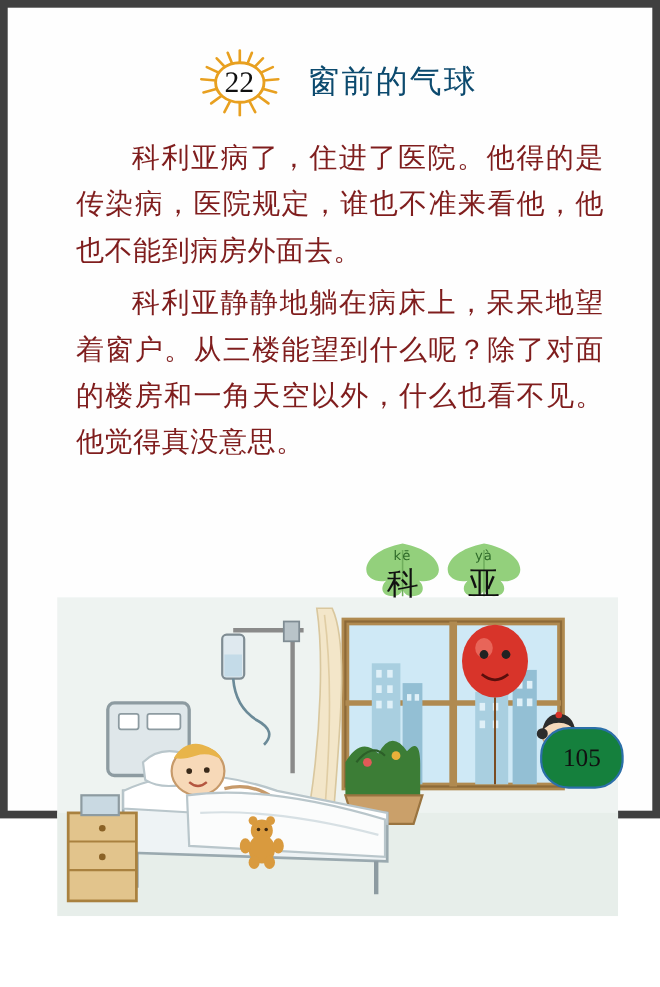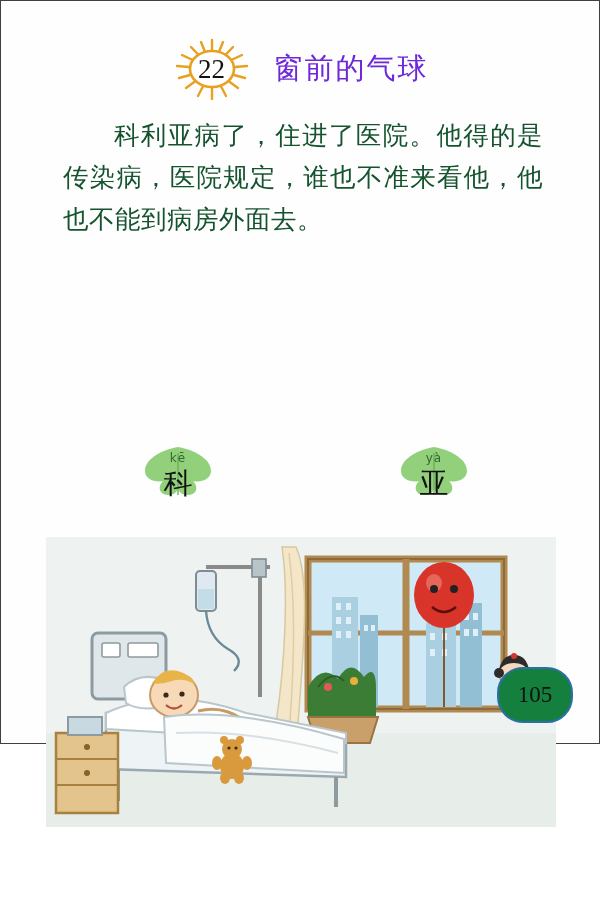--- a/index.html
+++ b/index.html
@@ -13,21 +13,21 @@
     font-family: "Liberation Serif", serif;
     position: relative;
     overflow: hidden;
   }
   .page {
     position: absolute;
     left: 0; top: 0;
     width: 600px;
     height: 744px;
     background: #fefefe;
-    border: 1px solid #404040;
+    border: 7px solid #404040;
     box-sizing: border-box;
   }
 
   
   .title-row {
     position: absolute;
     left: 0; top: 36px;
     width: 600px;
     height: 64px;
     display: flex;
@@ -52,55 +52,55 @@
     position: relative;
     font-family: "Liberation Serif", serif;
     font-size: 27px;
     color: #111111;
     z-index: 2;
     letter-spacing: 0px;
   }
   .lesson-title {
     font-family: Liberation Mono, monospace;
     font-size: 29px;
-    color: #6d28d9;
+    color: #0c4a6e;
     letter-spacing: 2px;
     font-weight: 500;
   }
 
   
   .body-text {
     position: absolute;
     left: 62px;
     top: 116px;
     width: 480px;
   }
   .para {
-    font-family: Liberation Mono, monospace;
+    font-family: Liberation Serif, serif;
     font-size: 25.5px;
     line-height: 42px;
-    color: #14532d;
+    color: #7f1d1d;
     letter-spacing: 0.5px;
     text-align: justify;
     margin: 0 0 6px 0;
   }
   .para .indent {
     display: inline-block;
     width: 50px;
   }
 
   
   .char-strip {
     position: absolute;
     left: 140px;
-    top: 444px;
+    top: 485px;
     width: 330px;
     height: 66px;
     display: flex;
-    justify-content: space-between;
+    justify-content: flex-end;
   }
   .char-cell {
     position: relative;
     width: 74px;
     height: 66px;
     display: flex;
     flex-direction: column;
     align-items: center;
     justify-content: flex-start;
   }
@@ -199,20 +199,21 @@
         </g>
         <ellipse cx="38" cy="31" rx="22" ry="18" fill="#ffffff" stroke="#e8a020" stroke-width="2.6"></ellipse>
       </svg>
       <span class="lesson-num">22</span>
     </div>
     <div class="lesson-title">窗前的气球</div>
   </div>
 
   <div class="body-text">
     <p class="para"><span class="indent"></span><span>科利亚病了，住进了医院。他得的是传染病，医院规定，谁也不准来看他，他也不能到病房外面去。</span></p>
+    <p class="para"><span class="indent"></span><span>科利亚静静地躺在病床上，呆呆地望着窗户。从三楼能望到什么呢？除了对面的楼房和一角天空以外，什么也看不见。他觉得真没意思。</span></p>
   </div>
 
   <div class="char-strip">
 
     <div class="char-cell">
       <svg class="leaf" viewBox="0 0 74 66">
         <path d="M37 2 C58 6 70 16 70 26 C70 34 60 38 52 36 C58 42 56 50 46 50 C40 50 37 46 37 42 C37 46 34 50 28 50 C18 50 16 42 22 36 C14 38 4 34 4 26 C4 16 16 6 37 2 Z" fill="#93d07c"></path>
         <path d="M37 8 L37 50" stroke="#6fae5c" stroke-width="1.4" fill="none"></path>
       </svg>
       <span class="pinyin">kē</span>

